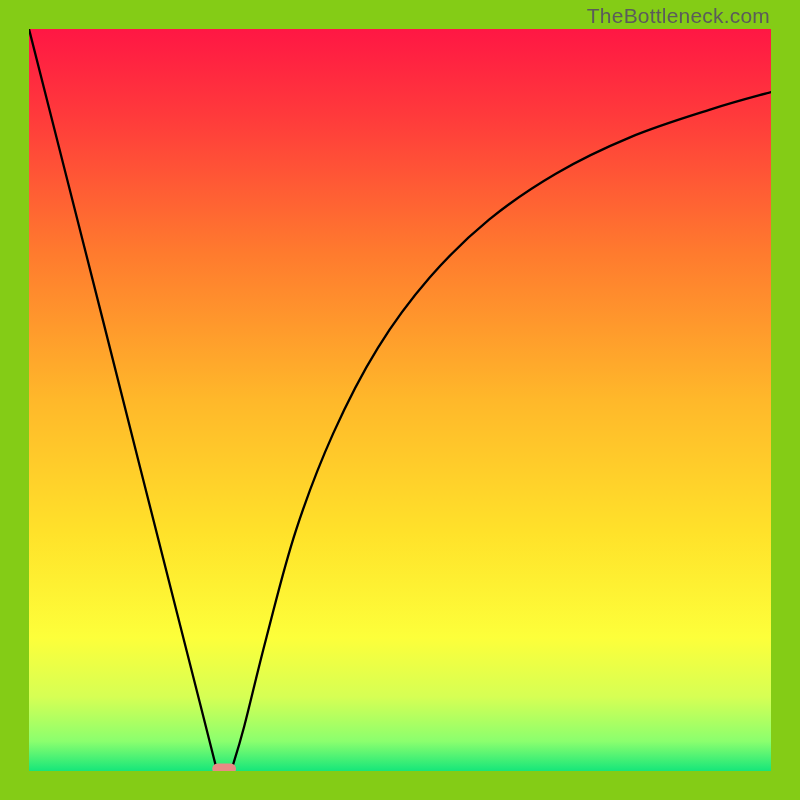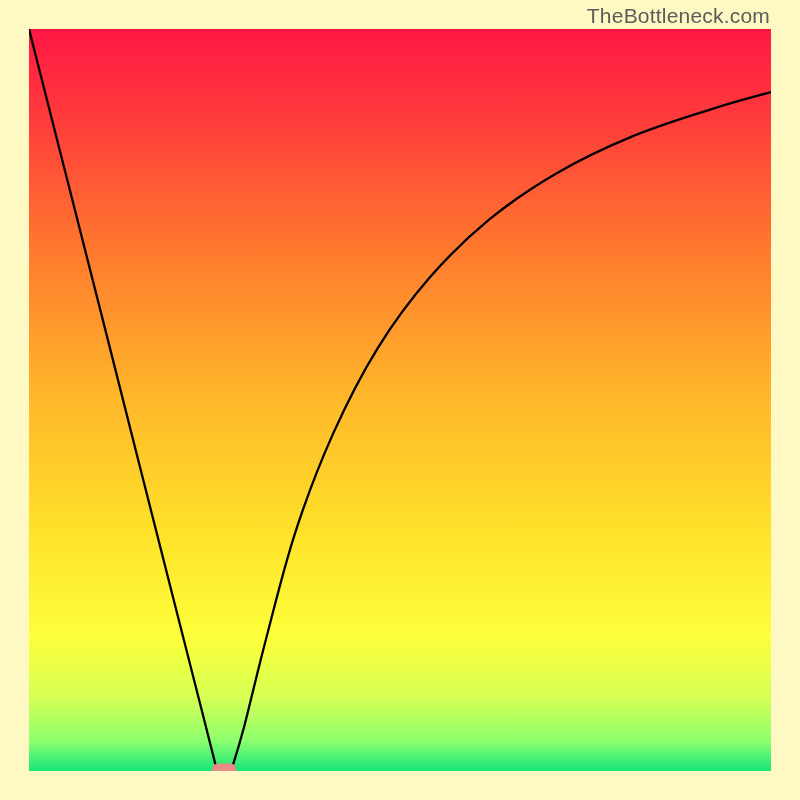--- a/index.html
+++ b/index.html
@@ -8,21 +8,21 @@
     width: 800px;
     height: 800px;
     overflow: hidden;
     background: #000;
     font-family: Arial, Helvetica, sans-serif;
   }
   .frame {
     position: relative;
     width: 800px;
     height: 800px;
-    background: #fef9c3;
+    background: #84cc16;
   }
   .plot {
     position: absolute;
     left: 29px;
     top: 29px;
     width: 742px;
     height: 742px;
     
   }
   .attribution {

